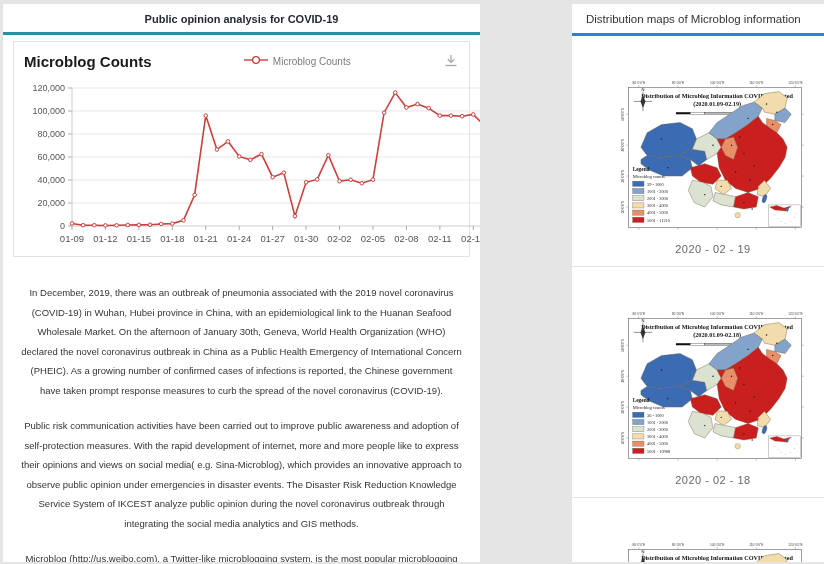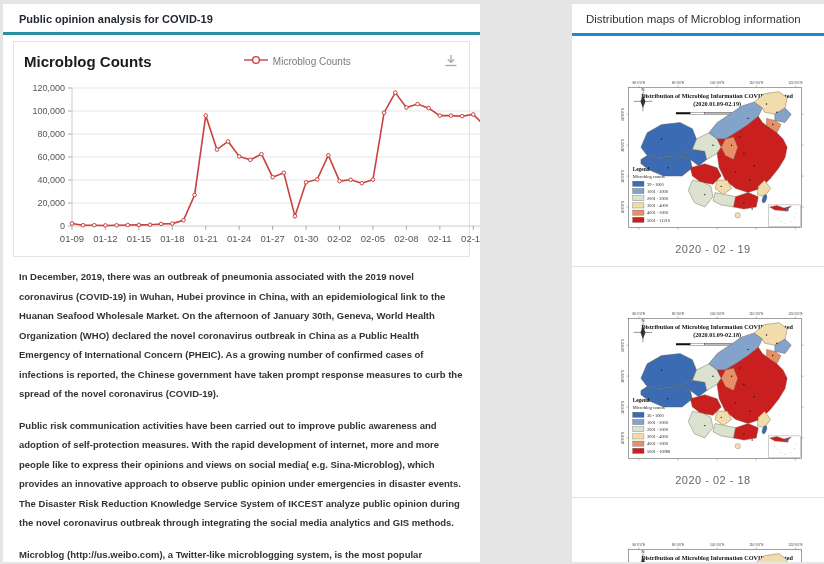--- a/index.html
+++ b/index.html
@@ -1,37 +1,37 @@
 <!DOCTYPE html>
 <html><head>
 <meta charset="utf-8">
 <style>
   html,body{margin:0;padding:0;}
   body{
     width:824px;height:564px;background:#e5e5e5;overflow:hidden;position:relative;
     font-family:"Liberation Sans","DejaVu Sans",sans-serif;
   }
   .card{position:absolute;background:#fff;top:4px;overflow:hidden;}
-  .left-card{left:3px;width:477px;height:558px;}
+  .left-card{left:3px;width:477px;height:558px;text-align:center;}
   .right-card{left:572px;width:282px;height:558px;}
 
   .panel-header{font-size:11px;font-weight:bold;color:#232a33;padding:9px 16px 7px;}
   .left-card .panel-header{border-bottom:3px solid #2b8fa4;}
   .right-card .panel-header{border-bottom:3px solid #1e88d0;font-weight:normal;font-size:11.5px;color:#333;padding:9px 14px 8px;}
 
   .chart-card{margin:6px 10px 8px;border:1px solid #e3e3e3;padding:8px 10px 2px;}
   .chart-head{display:flex;align-items:center;height:22px;}
   .chart-title{font-size:15px;font-weight:bold;color:#1b1b1b;}
   .chart-legend{flex:1;display:flex;justify-content:center;align-items:center;gap:5px;
     color:#7a7a7a;font-size:10px;cursor:pointer;}
   .download-btn{width:16px;height:16px;color:#a8a8a8;cursor:pointer;}
   .chart-plot{margin-top:2px;}
 
   .text-block{padding:2px 16px 0;font-size:9.5px;line-height:19.5px;color:#333;}
-  .text-block p{margin:0 0 12px;font-weight:bold;}
+  .text-block p{margin:16px 0 12px;}
 
   .map-item{padding:9px 0 0;border-bottom:1px solid #e2e2e2;margin-top:28px;}
   .map-figure svg{display:block;margin:0 auto;}
   .map-caption{text-align:center;font-size:11px;color:#666;padding:3px 0 11px;letter-spacing:0.5px;}
 </style>
 </head>
 <body>
 
 <div class="card left-card">
   <div class="panel-header">

